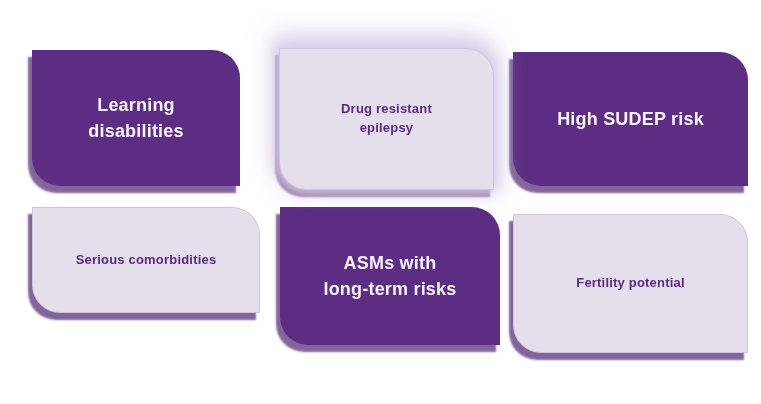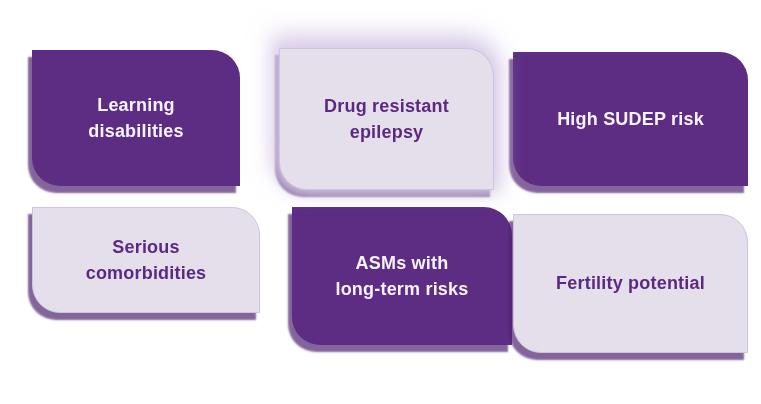--- a/index.html
+++ b/index.html
@@ -33,36 +33,36 @@
   }
   .box.dark {
     background: #5C2D82;
     color: #F7F3FA;
     font-size: 18px;
   }
   .box.light {
     background: #E5DFEC;
     color: #5B2A80;
     border: 1px solid #cfc3de;
-    font-size: 18px;
+    font-size: 13px;
   }
   
   .box-1 { left: 32px;  top: 50px;  width: 208px; height: 136px; }
   .box-2 {
     left: 279px; top: 48px;  width: 215px; height: 142px;
     font-size: 20px;
     box-shadow: 0 -8px 22px 8px rgba(202, 184, 223, 0.55),
                 0 0 14px 4px rgba(230, 222, 240, 0.9),
                 -4px 7px 2px rgba(78, 35, 113, 0.70);
     z-index: 2;
   }
   .box-3 { left: 513px; top: 52px;  width: 235px; height: 134px; text-align: center; }
   
   .box-4 { left: 32px;  top: 207px; width: 228px; height: 106px; }
-  .box-5 { left: 292px; top: 207px; width: 220px; height: 138px; }
+  .box-5 { left: 280px; top: 207px; width: 220px; height: 138px; }
   .box-6 { left: 513px; top: 214px; width: 235px; height: 139px; }
 </style>
 </head>
 <body>
 
 <div class="canvas">
 
   <div class="box dark box-1">
     <span>Learning disabilities</span>
   </div>

